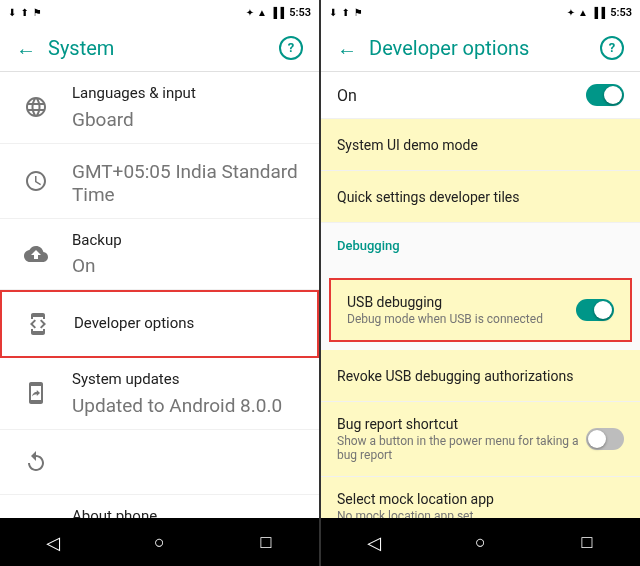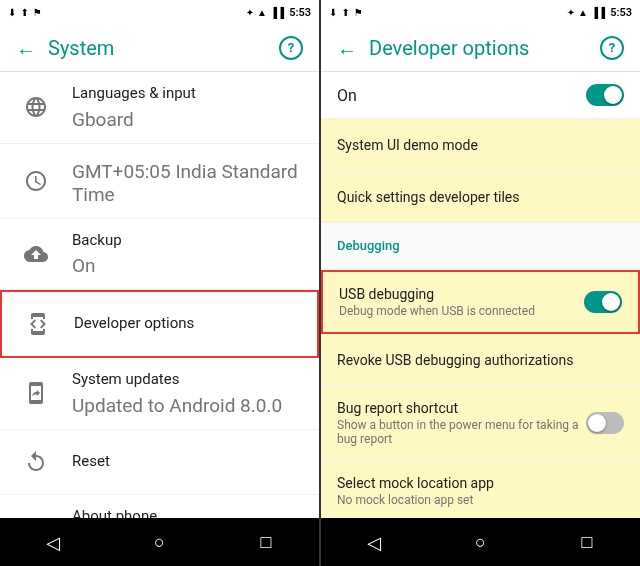--- a/index.html
+++ b/index.html
@@ -171,21 +171,21 @@
       display: flex;
       align-items: center;
       padding: 14px 16px;
       background: #fef9c3;
       border-bottom: 1px solid #f0f0f0;
       cursor: pointer;
       min-height: 52px;
     }
     .dev-item.highlighted {
       border: 2px solid #e53935;
-      margin: 0;
+      margin: 8px;
     }
     .dev-item-text {
       flex: 1;
     }
     .dev-item-title {
       font-size: 14px;
       color: #212121;
     }
     .dev-item-subtitle {
       font-size: 12px;
@@ -334,23 +334,20 @@
         <div class="settings-item-subtitle">Updated to Android 8.0.0</div>
       </div>
     </div>
 
     <div class="settings-item">
       <div class="settings-item-icon">
         <svg viewBox="0 0 24 24">
             <path d="M12 5V1L7 6l5 5V7c3.31 0 6 2.69 6 6s-2.69 6-6 6-6-2.69-6-6H4c0 4.42 3.58 8 8 8s8-3.58 8-8-3.58-8-8-8z"></path>
           </svg>
       </div>
-      <div class="settings-item-text">
-        <div class="settings-item-title">Reset</div>
-      </div>
     </div>
 
     <div class="settings-item">
       <div class="settings-item-icon">
         <svg viewBox="0 0 24 24">
             <path d="M12 2C6.48 2 2 6.48 2 12s4.48 10 10 10 10-4.48 10-10S17.52 2 12 2zm1 15h-2v-6h2v6zm0-8h-2V7h2v2z"></path>
           </svg>
       </div>
       <div class="settings-item-text">
         <div class="settings-item-title">About phone</div>

